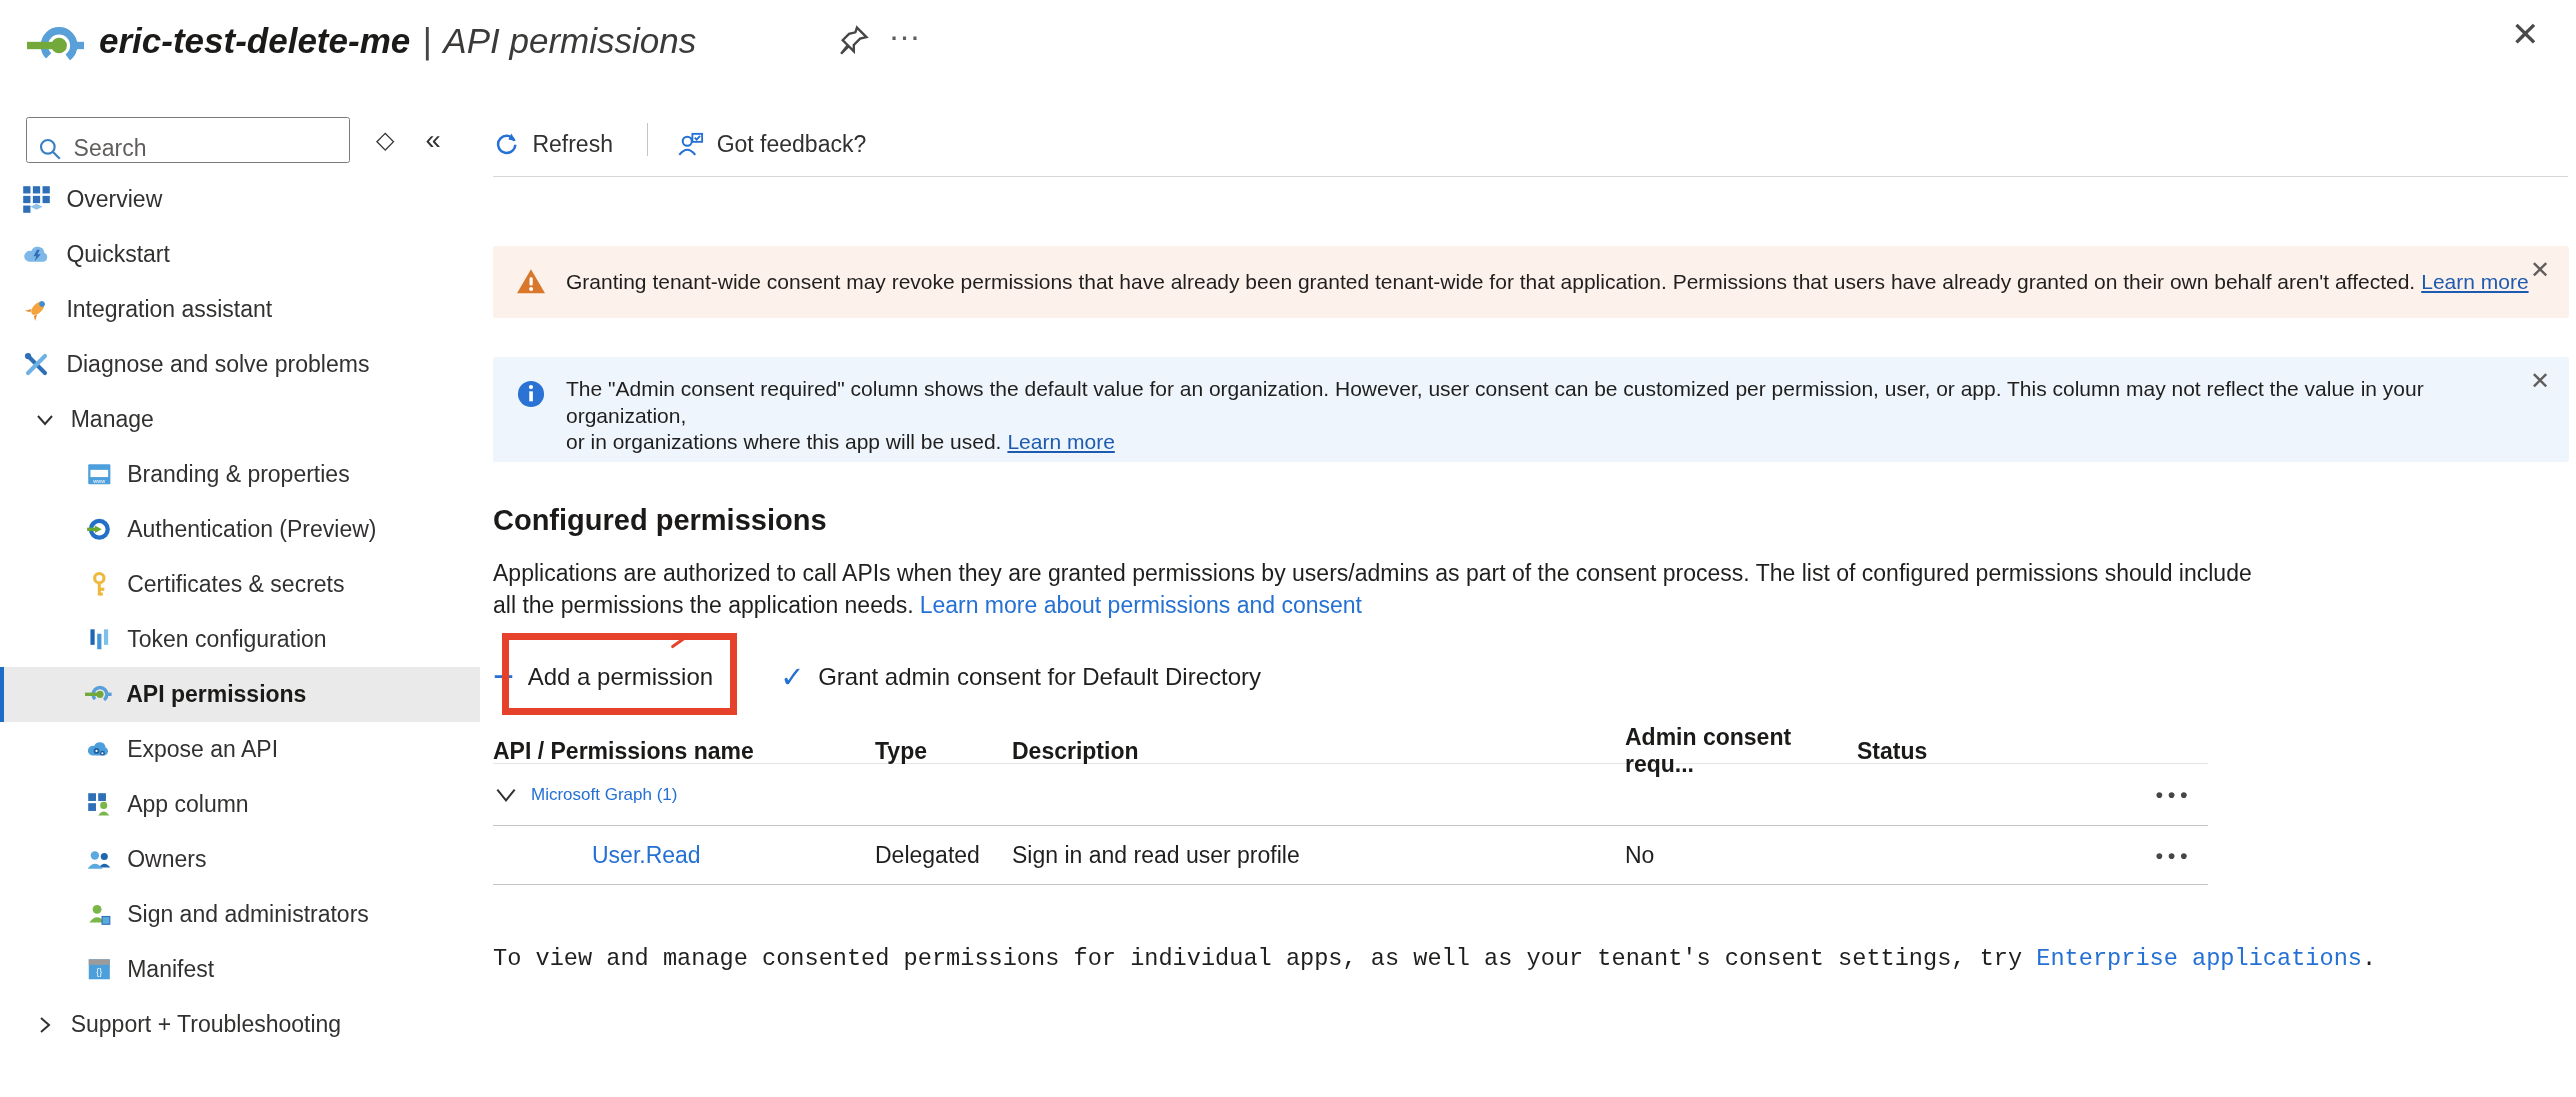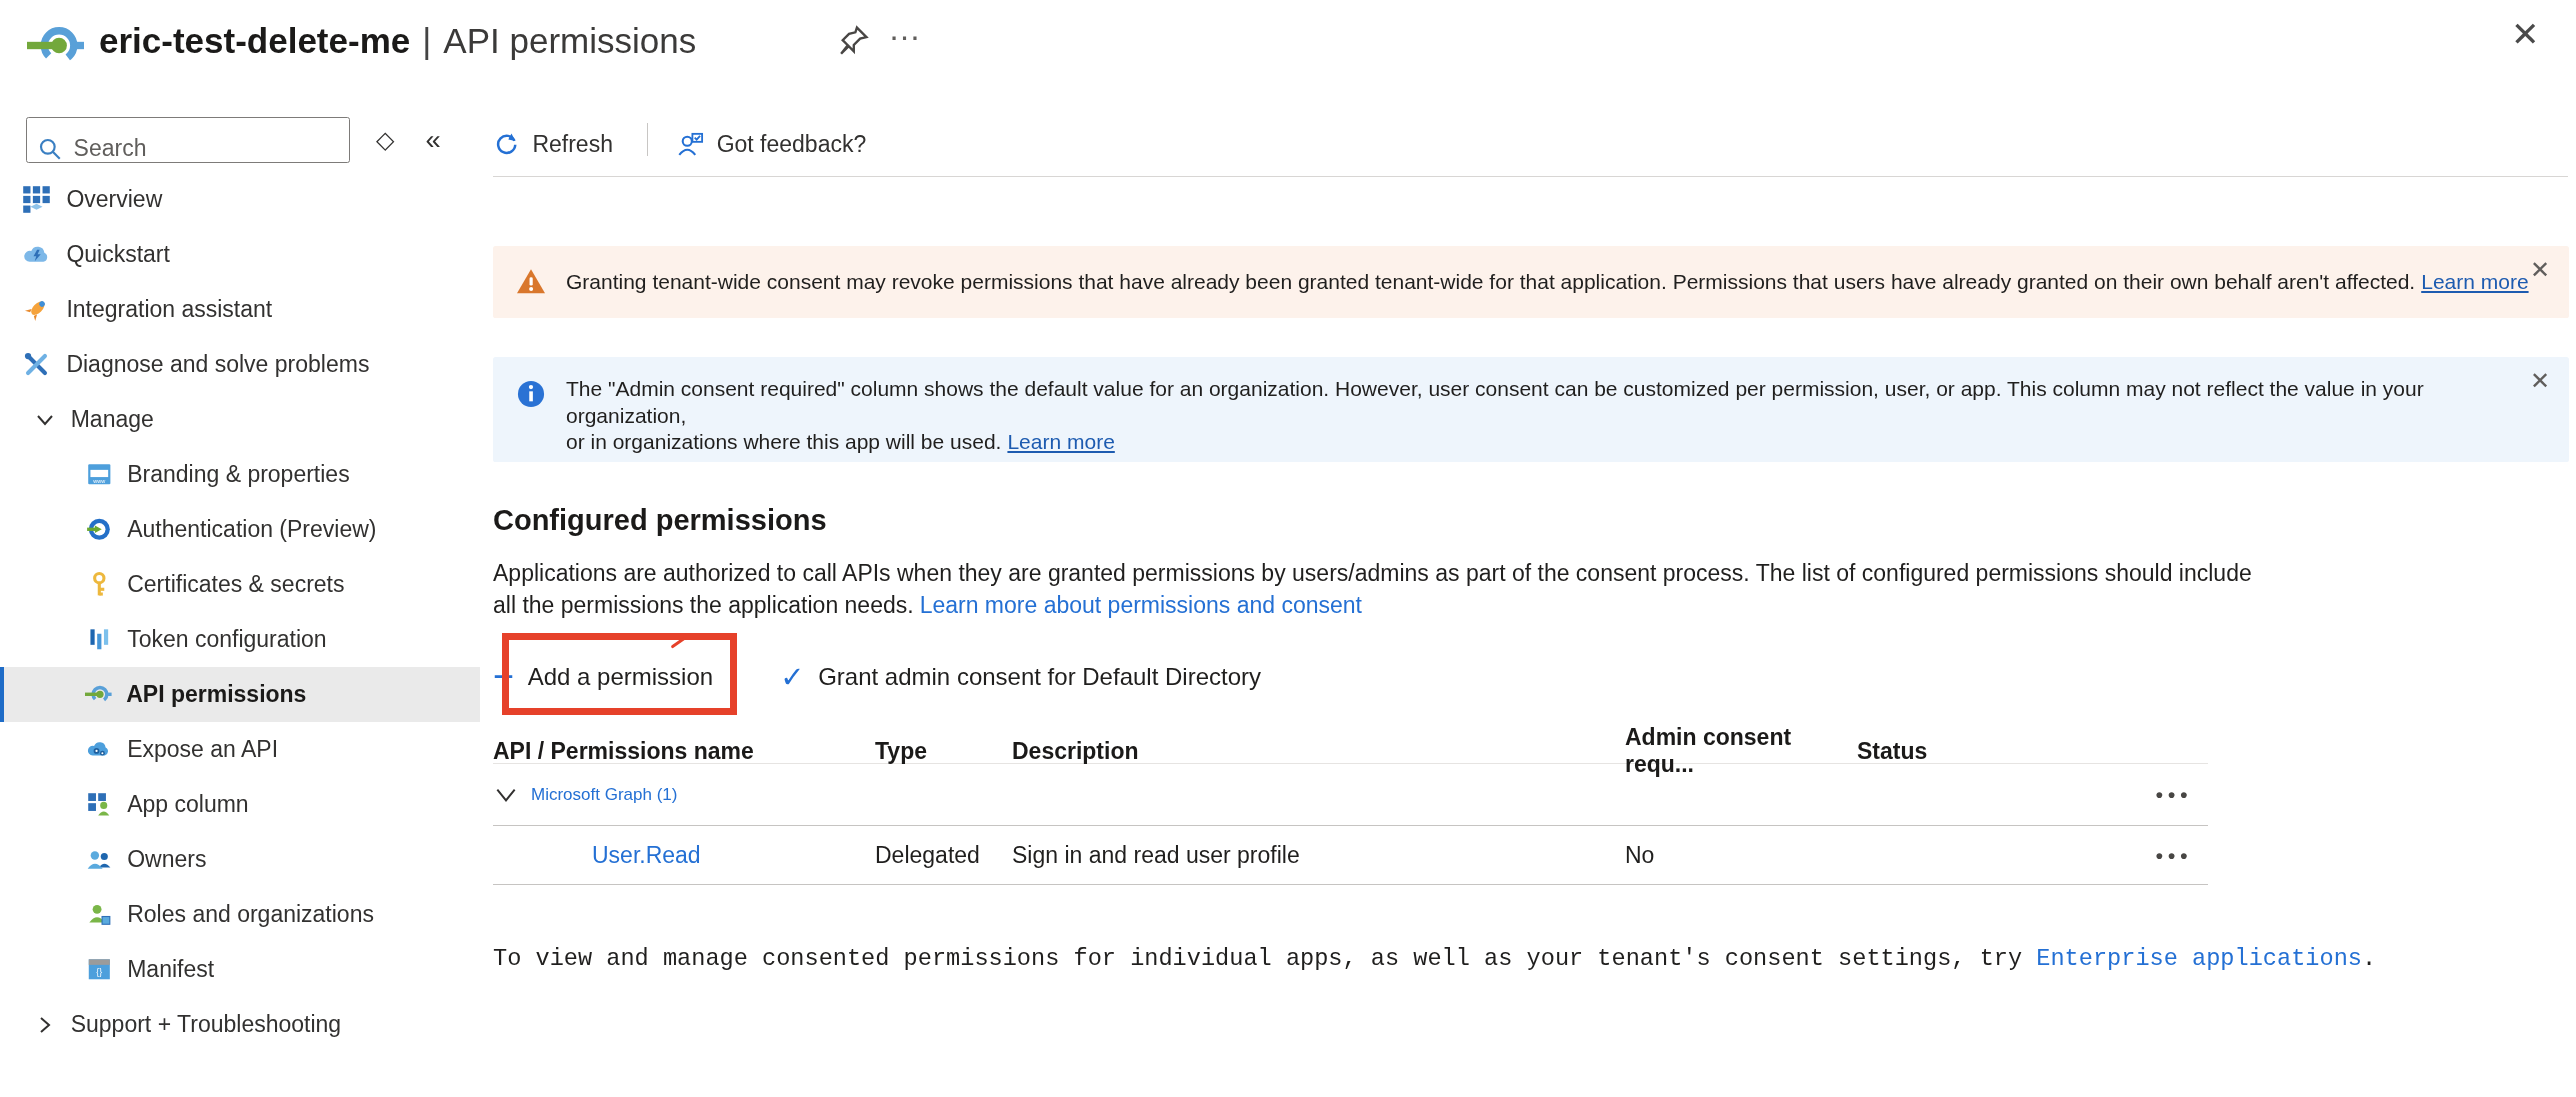--- a/index.html
+++ b/index.html
@@ -9,21 +9,21 @@
     background: #ffffff;
     color: #252423;
     position: relative;
     overflow: hidden;
   }
   .app { position: absolute; inset: 0; }
 
   
   .page-header { position: absolute; top: 0; left: 0; right: 0; height: 94px; }
   .app-logo { position: absolute; left: 27.4px; top: 17px; width: 57px; height: 57px; }
-  .page-title { position: absolute; left: 99px; top: 20.6px; font-size: 35px; font-weight: 700; color: #1b1a19; white-space: nowrap; }
+  .page-title { position: absolute; left: 99px; top: 20.6px; font-size: 35px; font-weight: 700; color: #1b1a19; white-space: nowrap; font-style: italic; }
   .page-title .sep { font-weight: 300; color: #444; margin: 0 12px; }
   .page-title .page-part { font-weight: 400; color: #3b3a39; }
   .pin-btn { position: absolute; left: 834px; top: 22px; width: 38px; height: 38px; cursor: pointer; }
   .more-btn { position: absolute; left: 888px; top: 10.3px; font-size: 33px; color: #605e5c; cursor: pointer; letter-spacing: 1.7px; }
   .close-btn { position: absolute; left: 2511px; top: 13.7px; font-size: 34px; font-weight: 300; color: #4a4a4a; cursor: pointer; }
 
   
   .sidebar { position: absolute; top: 94px; left: 0; width: 480px; bottom: 0; background: #fff; }
   .search-row { position: absolute; top: 23px; left: 26px; right: 0; height: 46px; display: flex; align-items: center; }
   .search-box { width: 324px; height: 46px; border: 1.3px solid #7d7b79; border-radius: 2.6px; display: flex; align-items: flex-end; padding: 0 10.3px; background: #fff; }
@@ -259,21 +259,21 @@
         </svg>
         <span>Owners</span>
       </div>
 
       <div class="nav-item sub">
         <svg class="ic" viewBox="0 0 24 24">
           <circle cx="10" cy="7.5" r="4" fill="#7ab648"></circle>
           <path d="M3 19.5 q7-9.5 14 0 Z" fill="#7ab648"></path>
           <rect x="14.5" y="14" width="7" height="7" fill="#5aaade" stroke="#2e6fb7" stroke-width="1"></rect>
         </svg>
-        <span>Roles and organizations</span>
+        <span>Sign and administrators</span>
       </div>
 
       <div class="nav-item sub">
         <svg class="ic" viewBox="0 0 24 24" style="font-size:27px">
           <rect x="2.5" y="3" width="19" height="18" fill="#4d9fdc"></rect>
           <rect x="2.5" y="3" width="19" height="5" fill="#9b9b9b"></rect>
           <text x="12" y="17.5" font-size="8" fill="#ffffff" text-anchor="middle">{}</text>
         </svg>
         <span>Manifest</span>
       </div>

